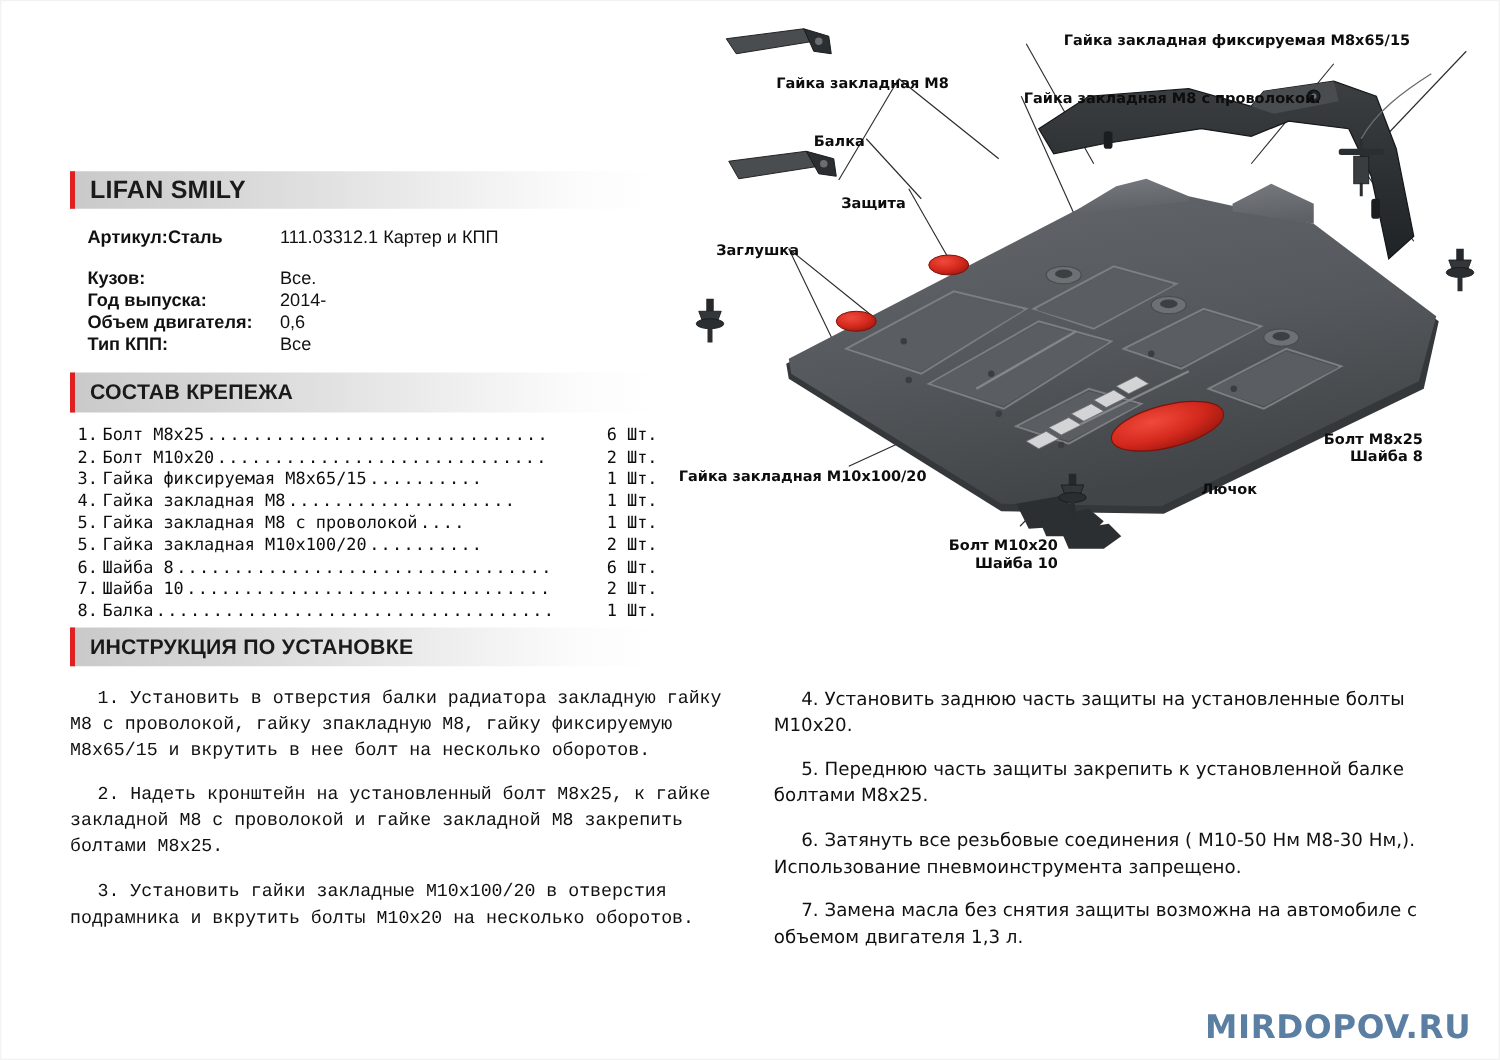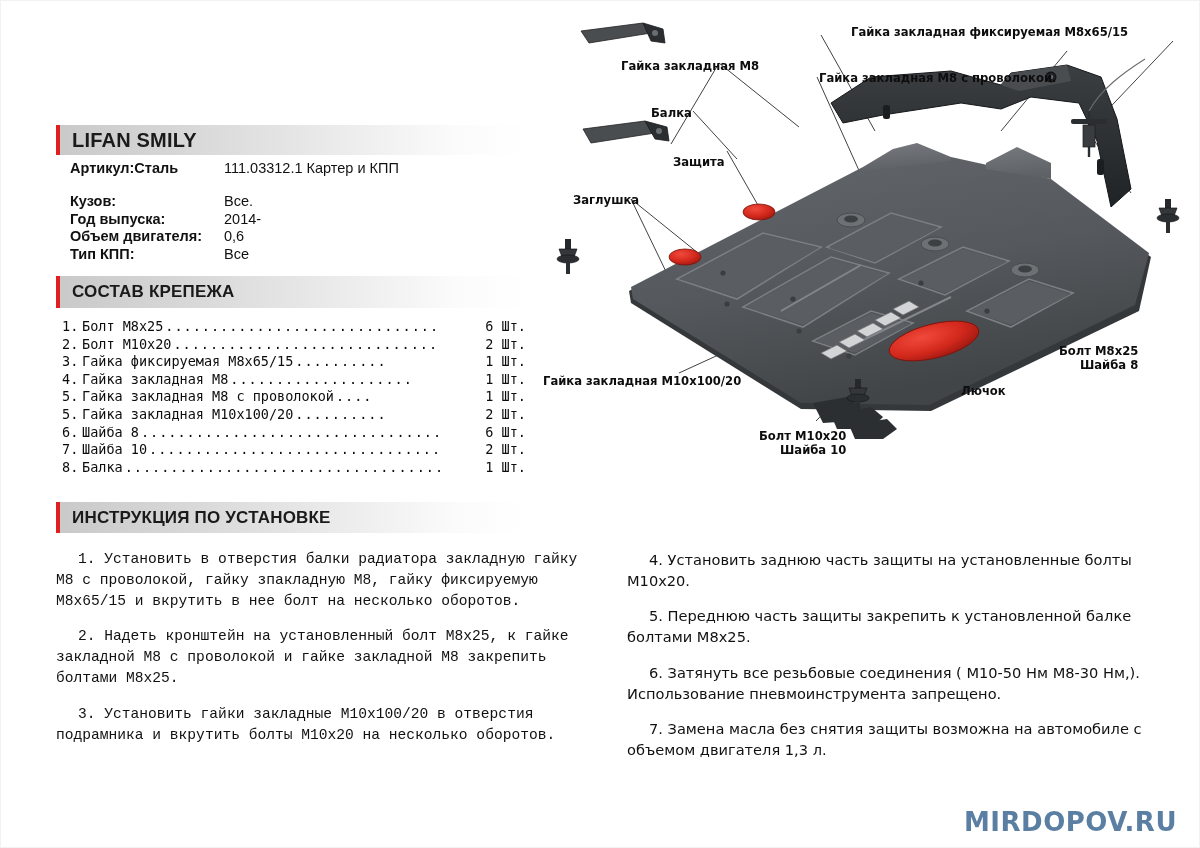--- a/index.html
+++ b/index.html
@@ -17,21 +17,21 @@
     background: #ffffff;
     overflow: hidden;
     box-sizing: border-box;
     border: 1px solid #f2f2f2;
   }
 
   
   #info-block {
     position: absolute;
     left: 55px;
-    top: 124px;
+    top: 136px;
     width: 470px;
   }
   .bar {
     position: relative;
     height: 30px;
     background: linear-gradient(to right, #c9c9c9 0%, #d6d6d6 25%, #e8e8e8 55%, #fbfbfb 85%, #ffffff 100%);
     display: flex;
     align-items: center;
   }
   .bar::before {
@@ -45,21 +45,21 @@
     font-weight: bold;
     color: #1a1a1a;
     padding-left: 16px;
     letter-spacing: 0.2px;
   }
   #title-bar { height: 30px; }
   #title-bar .bar-title { font-size: 20px; }
 
   #article-row {
     display: flex;
-    margin-top: 5px;
+    margin-top: 15px;
     font-size: 14.5px;
     color: #111;
   }
   #article-row .lbl {
     font-weight: bold;
     width: 168px;
     padding-left: 14px;
     box-sizing: border-box;
   }
   #article-row .val { font-weight: normal; }
@@ -127,21 +127,20 @@
   }
   #instr-right {
     position: absolute;
     left: 618px;
     top: 533px;
     width: 560px;
     font-family: "DejaVu Sans", sans-serif;
     font-size: 14.6px;
     line-height: 21px;
     color: #111;
-    margin-left: 8px;
   }
   .instr-step { text-indent: 22px; margin-bottom: 0; }
 
   
   #diagram {
     position: absolute;
     left: 530px;
     top: 10px;
     width: 665px;
     height: 470px;

